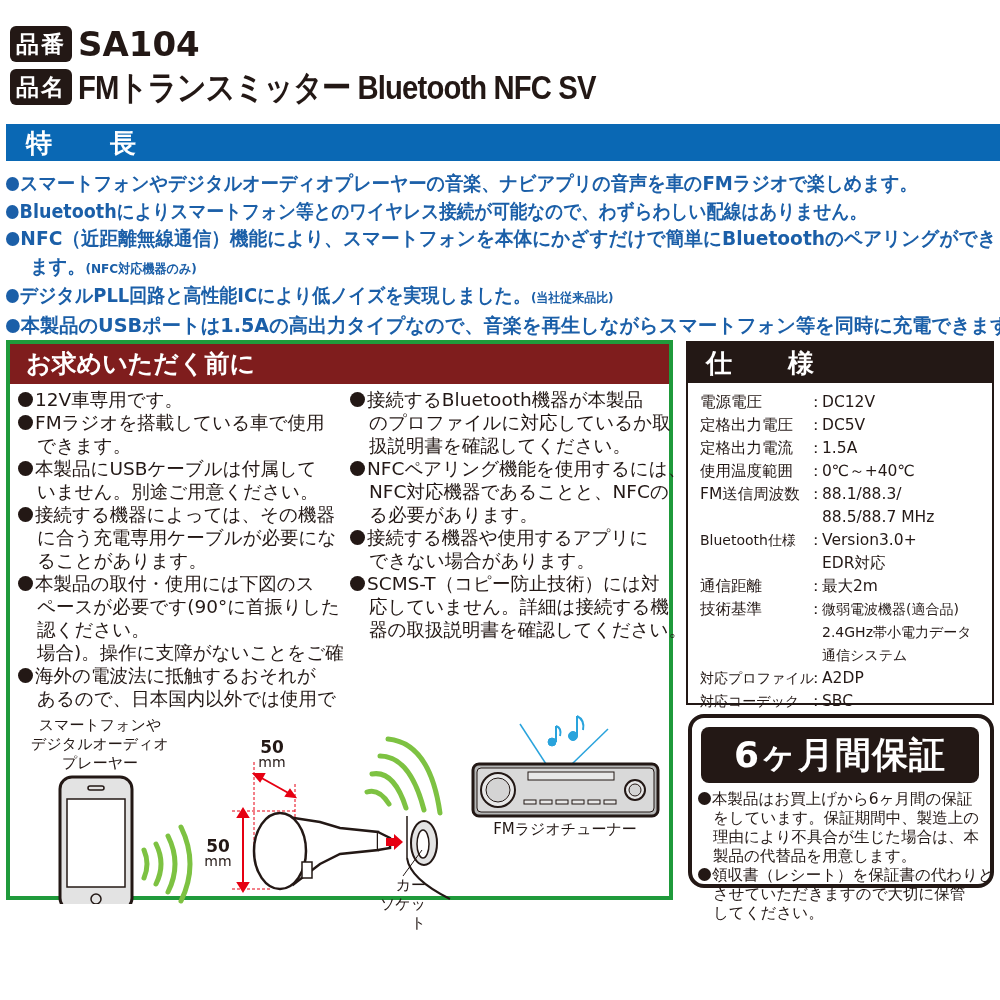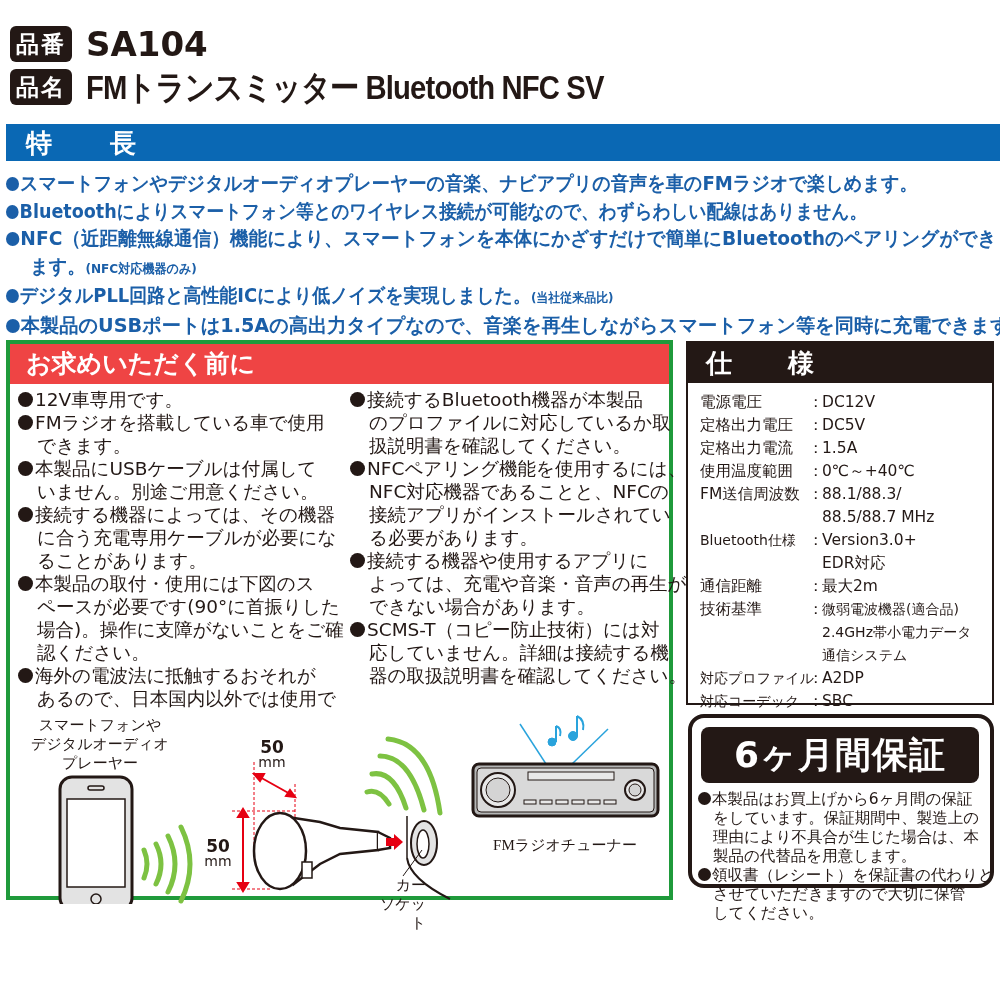--- a/index.html
+++ b/index.html
@@ -1,39 +1,39 @@
 <!DOCTYPE html>
 <html><head>
 <meta charset="utf-8">
 <style>
   * { box-sizing: border-box; margin: 0; padding: 0; }
   html, body { width: 1000px; height: 1000px; background: #ffffff; overflow: hidden; }
   body { position: relative; font-family: "DejaVu Sans", "Liberation Sans", sans-serif; color: #1a1a1a; }
 
   
-  .hdr-row { position: absolute; left: 10px; display: flex; align-items: center; gap: 8px; }
+  .hdr-row { position: absolute; left: 10px; display: flex; align-items: center; }
   .hdr-row.r1 { top: 25px; }
   .hdr-row.r2 { top: 68px; }
   .hdr-tag { background: #231815; color: #fff; font-weight: bold; font-size: 23px; letter-spacing: 2px;
              border-radius: 6px; padding: 3px 6px; height: 36px; line-height: 30px; margin-right: 6px; }
   .hdr-val { font-weight: bold; font-size: 34px; color: #231815; letter-spacing: 0px; line-height: 38px; }
   .hdr-val.name { font-family: "Liberation Sans", sans-serif; font-size: 34px; transform: scaleX(0.86); transform-origin: left center; white-space: nowrap; letter-spacing: -1px; }
 
   
   .feat-bar { position: absolute; left: 6px; top: 124px; width: 994px; height: 37px; background: #0a68b4; }
   .feat-bar .title { color: #fff; font-weight: bold; font-size: 26px; line-height: 39px; padding-left: 20px; letter-spacing: 58px; }
   .feat-list { position: absolute; left: 6px; top: 170px; width: 994px; color: #1b5fa8; font-weight: bold; font-size: 19.5px; line-height: 27.5px; }
   .feat-list .li { white-space: nowrap; transform-origin: left center; }
   .feat-list .li .dot { display: inline-block; width: 14px; height: 14px; border-radius: 50%; background: #1b5fa8; margin-right: 1px; vertical-align: -1px; }
   .feat-list .li.cont { padding-left: 26px; }
   .feat-list .small { font-size: 13px; font-weight: bold; }
 
   
   .green-box { position: absolute; left: 6px; top: 340px; width: 667px; height: 560px; border: 4px solid #1f9a3b; }
-  .green-head { position: absolute; left: 0; top: 0; width: 100%; height: 40px; background: #ef4444; }
+  .green-head { position: absolute; left: 0; top: 0; width: 100%; height: 40px; background: #7f1d1d; }
   .green-head .title { color: #fff; font-weight: bold; font-size: 25px; line-height: 40px; padding-left: 16px; }
   .note-col { position: absolute; top: 44px; font-size: 18.5px; line-height: 23px; color: #231815; }
   .note-col.c1 { left: 8px; width: 325px; }
   .note-col.c2 { left: 340px; width: 320px; }
   .note-col .li { white-space: nowrap; }
   .note-col .dot { display: inline-block; width: 15px; height: 15px; border-radius: 50%; background: #231815; margin-right: 2px; vertical-align: -1px; }
   .note-col .cont { padding-left: 19px; white-space: nowrap; }
 
   
   .diagram { position: absolute; left: 0; top: 360px; width: 660px; height: 200px; }
@@ -91,36 +91,34 @@
     <div class="li"><span class="dot"></span><span>12V車専用です。</span></div>
     <div class="li"><span class="dot"></span><span>FMラジオを搭載している車で使用</span></div>
     <div class="cont">できます。</div>
     <div class="li"><span class="dot"></span><span>本製品にUSBケーブルは付属して</span></div>
     <div class="cont">いません。別途ご用意ください。</div>
     <div class="li"><span class="dot"></span><span>接続する機器によっては、その機器</span></div>
     <div class="cont">に合う充電専用ケーブルが必要にな</div>
     <div class="cont">ることがあります。</div>
     <div class="li"><span class="dot"></span><span>本製品の取付・使用には下図のス</span></div>
     <div class="cont">ペースが必要です(90°に首振りした</div>
+    <div class="cont">認ください。</div>
     <div class="cont">場合)。操作に支障がないことをご確</div>
-    <div class="cont">認ください。</div>
     <div class="li"><span class="dot"></span><span>海外の電波法に抵触するおそれが</span></div>
     <div class="cont">あるので、日本国内以外では使用で</div>
   </div>
 
   <div class="note-col c2">
     <div class="li"><span class="dot"></span><span>接続するBluetooth機器が本製品</span></div>
     <div class="cont">のプロファイルに対応しているか取</div>
     <div class="cont">扱説明書を確認してください。</div>
     <div class="li"><span class="dot"></span><span>NFCペアリング機能を使用するには、</span></div>
     <div class="cont">NFC対応機器であることと、NFCの</div>
-    <div class="cont">接続アプリがインストールされてい</div>
     <div class="cont">る必要があります。</div>
     <div class="li"><span class="dot"></span><span>接続する機器や使用するアプリに</span></div>
-    <div class="cont">よっては、充電や音楽・音声の再生が</div>
     <div class="cont">できない場合があります。</div>
     <div class="li"><span class="dot"></span><span>SCMS-T（コピー防止技術）には対</span></div>
     <div class="cont">応していません。詳細は接続する機</div>
     <div class="cont">器の取扱説明書を確認してください。</div>
   </div>
 
   <div class="diagram">
     <div class="lbl" style="left:20px; top:12px; width:140px;">
       <div>スマートフォンや</div>
       <div>デジタルオーディオ</div>
@@ -220,21 +218,21 @@
       <span class="unit">mm</span>
     </div>
     <div class="dim" style="left:188px; top:135px; width:40px;">
       <span>50</span>
       <span class="unit">mm</span>
     </div>
     <div class="lbl" style="left:356px; top:172px; width:60px; text-align:right;">
       <div>カー</div>
       <div>ソケット</div>
     </div>
-    <div class="lbl" style="left:480px; top:132px; width:150px;font-family:Liberation Serif, serif;">FMラジオチューナー</div>
+    <div class="lbl" style="left:480px; top:116px; width:150px;">FMラジオチューナー</div>
   </div>
 </div>
 
 <div class="spec-box">
   <div class="spec-head">仕様</div>
   <div class="spec-rows">
     <div class="spec-row">
         <span class="k">電源電圧</span>
         <span class="colon">：</span>
         <span class="v">DC12V</span>

